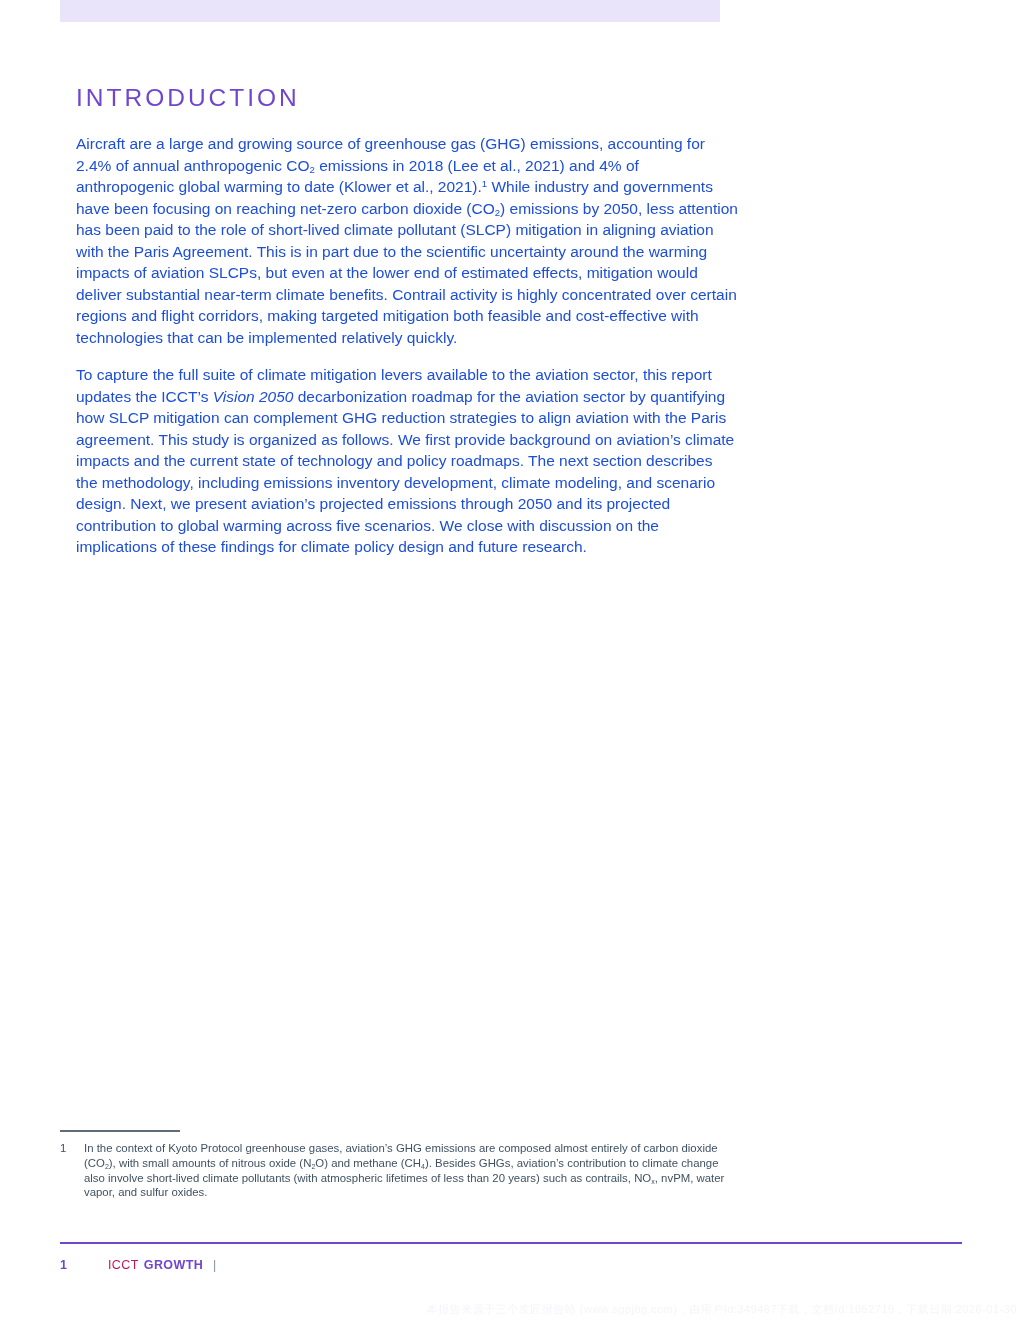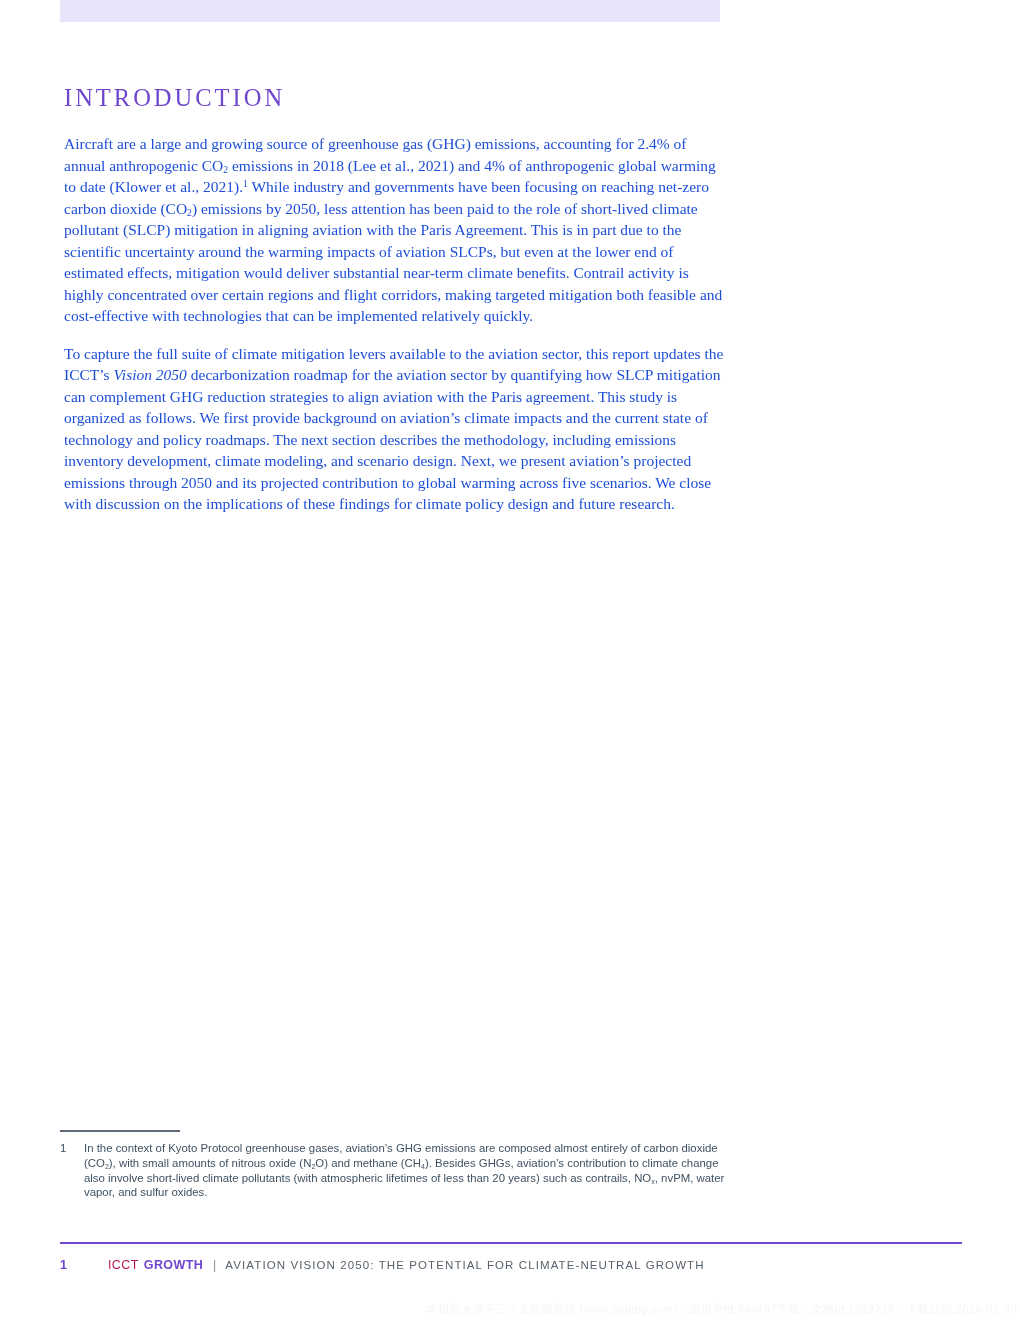--- a/index.html
+++ b/index.html
@@ -18,24 +18,23 @@
   .top-accent-bar {
     position: absolute;
     left: 60px;
     top: 0;
     width: 660px;
     height: 22px;
     background: #e9e4f9;
   }
   .content {
     position: absolute;
-    left: 64px;
+    left: 76px;
     top: 84px;
     width: 662px;
-    font-family: Liberation Serif, serif;
   }
   h1.section-heading {
     margin: 0 0 21px 0;
     font-size: 24.5px;
     font-weight: 400;
     letter-spacing: 3px;
     color: #6f46cd;
   }
   p.body-para {
     margin: 0 0 16px 0;
@@ -157,16 +156,15 @@
   </div>
 </div>
 
 <div class="footer-rule"></div>
 
 <div class="page-footer">
   <span class="page-number">1</span>
   <span class="brand-icct">ICCT</span>
   <span class="brand-report">GROWTH</span>
   <span class="pipe">|</span>
-  <span class="report-title">AVIATION VISION 2050: THE POTENTIAL FOR CLIMATE-NEUTRAL GROWTH</span>
 </div>
 
 <div class="watermark">本报告来源于三个皮匠报告站 (www.sgpjbg.com)，由用户Id:349467下载，文档Id:1052719，下载日期:2026-01-30</div>
 
 </body></html>

